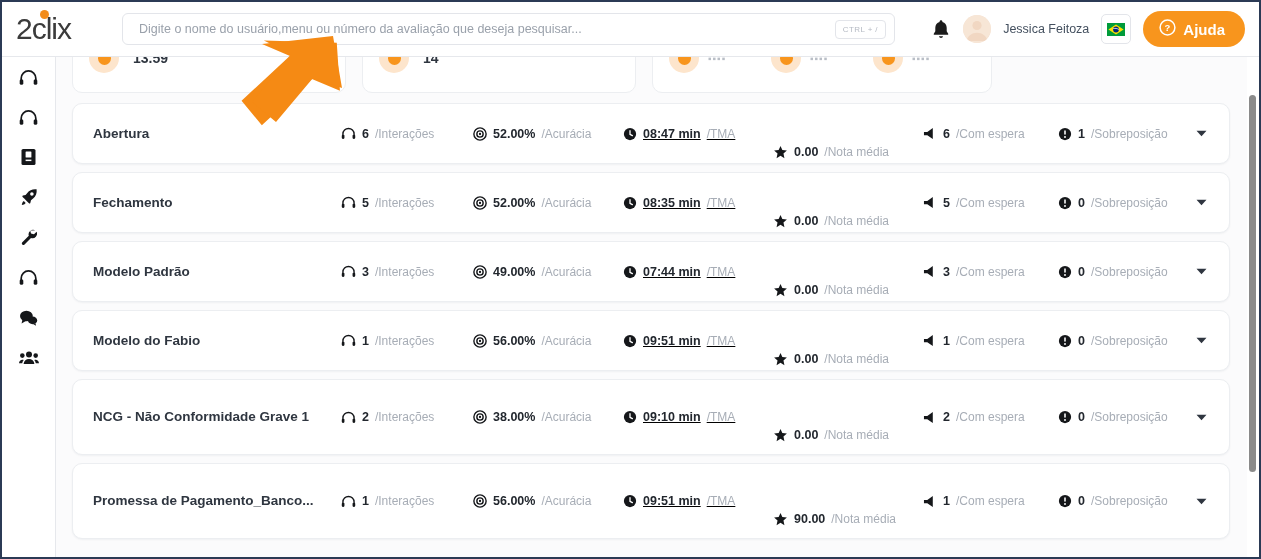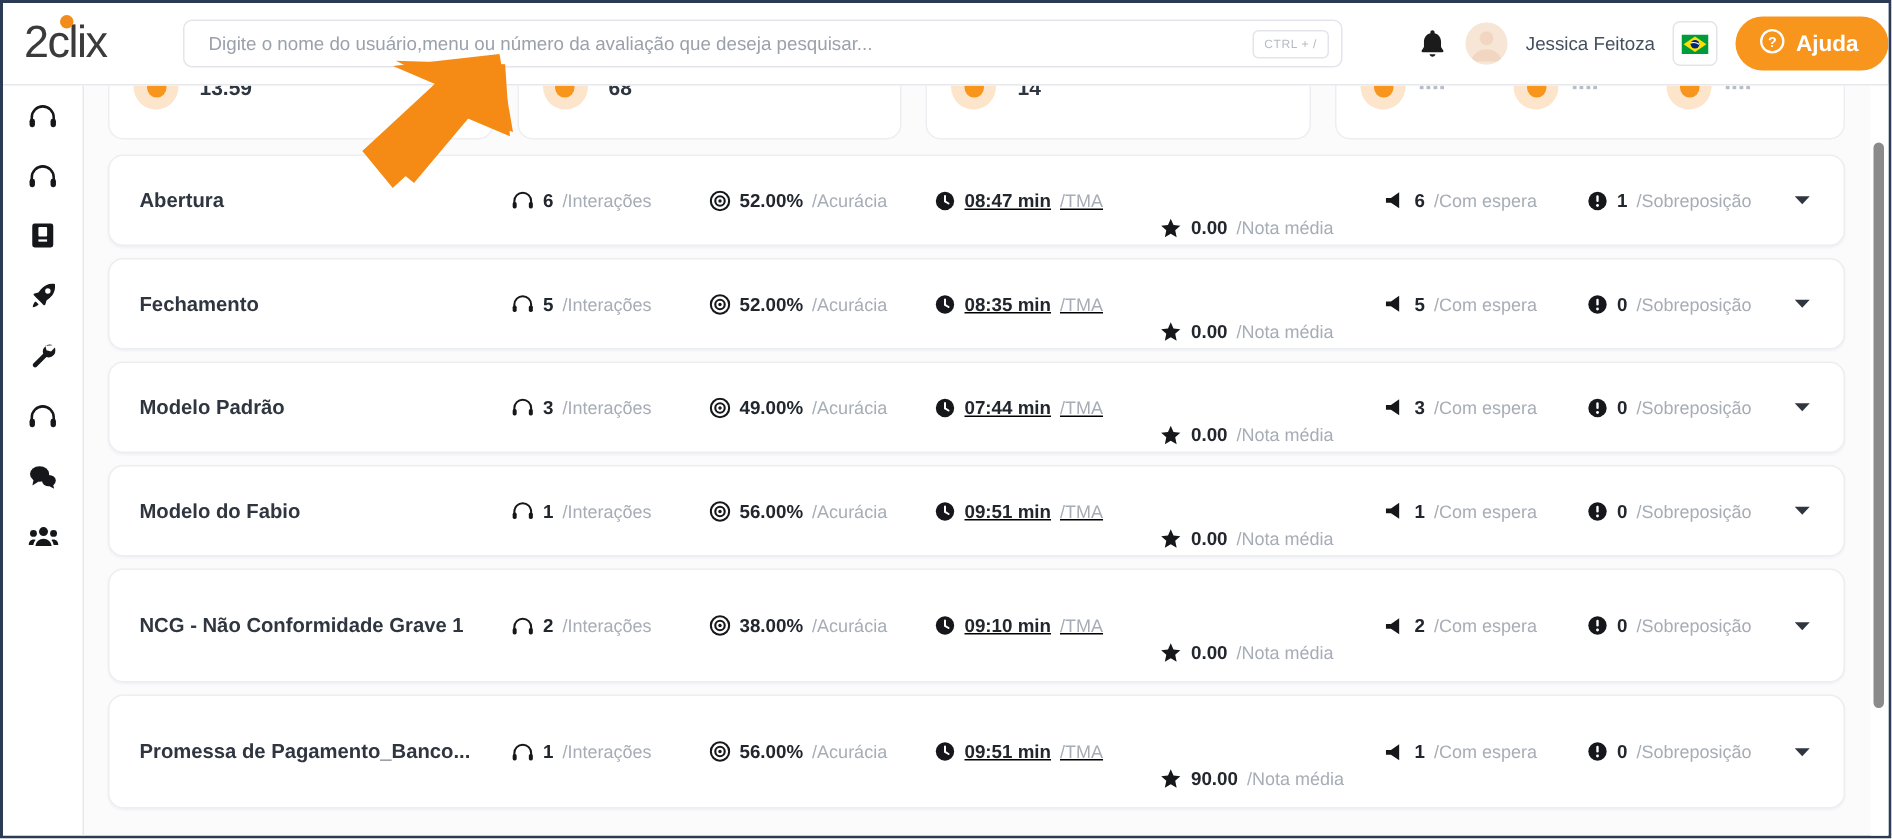--- a/index.html
+++ b/index.html
@@ -59,20 +59,21 @@
   }
   .search-input::placeholder { color: #9aa1ab; }
   .kbd {
     border: 1px solid #e3e5ea; border-radius: 4px;
     font-size: 8px; color: #b5bac3;
     padding: 4px 7px; letter-spacing: 0.4px;
     white-space: nowrap;
   }
   .header-right {
     display: flex; align-items: center; gap: 12px;
+    padding-right: 14px;
   }
   .bell { width: 20px; height: 22px; display: block; }
   .avatar {
     width: 28px; height: 28px; border-radius: 50%;
     background: #f6e3d4; overflow: hidden;
     display: block; flex: none;
   }
   .user-name {
     font-size: 12.5px; color: #44505f; white-space: nowrap;
   }
@@ -339,26 +340,20 @@
 
   <div class="content">
 
     <div class="stat-row">
       <div class="stat-card w1">
         <span class="stat-bubble">
             <span class="inner"></span>
           </span>
         <span class="stat-val">13.59</span>
       </div>
-      <div class="stat-card w2">
-        <span class="stat-bubble">
-            <span class="inner"></span>
-          </span>
-        <span class="stat-val">68</span>
-      </div>
       <div class="stat-card w3">
         <span class="stat-bubble">
             <span class="inner"></span>
           </span>
         <span class="stat-val">14</span>
       </div>
       <div class="stat-card w4">
         <span class="stat-mini">
           <span class="stat-bubble">
               <span class="inner"></span>

